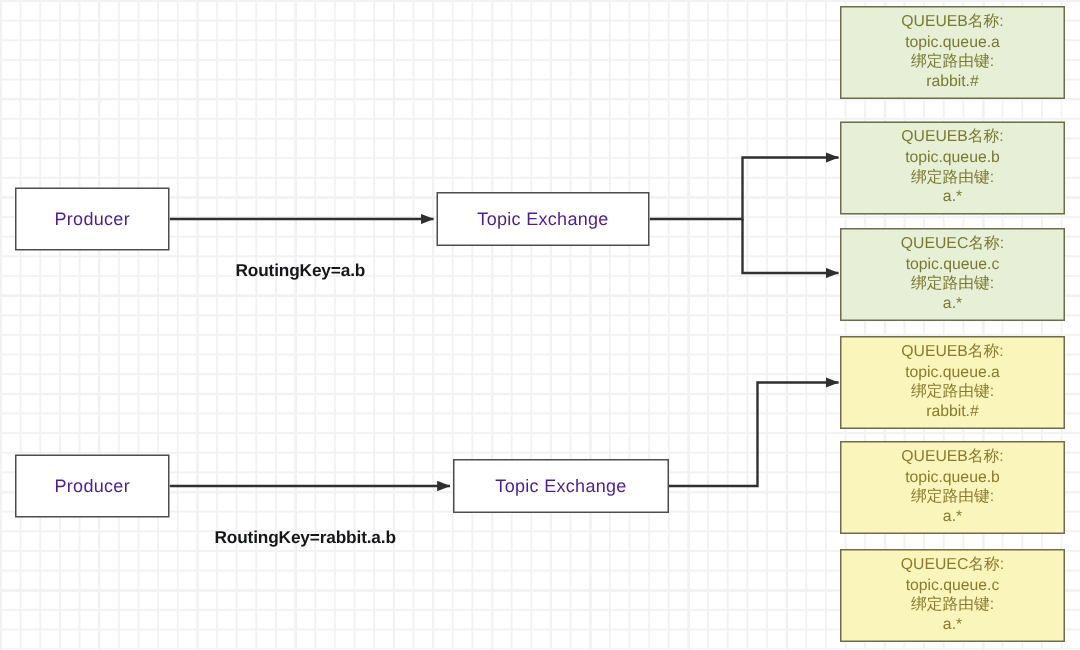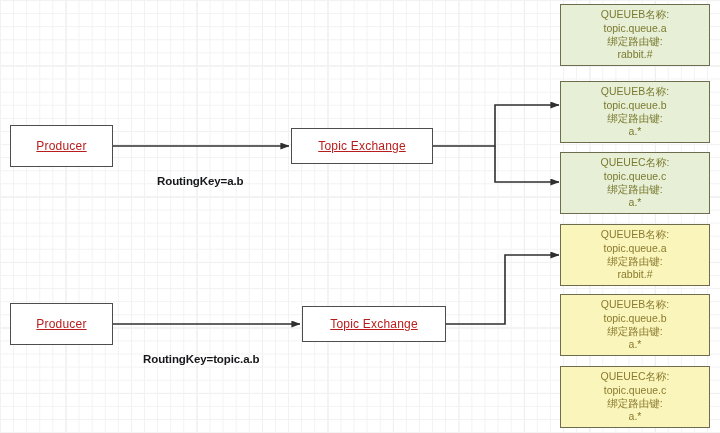--- a/index.html
+++ b/index.html
@@ -37,24 +37,23 @@
     position: absolute;
     box-sizing: border-box;
     display: flex;
     align-items: center;
     justify-content: center;
     text-align: left;
   }
   .plain-box {
     background: #ffffff;
     border: 1px solid #4d4d4d;
-    color: #b91c1c;
+    color: #4c1d95;
     font-size: 12px;
     letter-spacing: .2px;
-    text-decoration: underline;
   }
   .queue-box {
     border: 1px solid #6d6d4e;
     flex-direction: column;
     line-height: 1.28;
     font-size: 10.5px;
     padding: 3px 4px;
   }
   .queue-green {
     background: #e7efd7;
@@ -115,21 +114,21 @@
   <div class="node plain-box" style="left:10px; top:125px; width:103px; height:42px;">
     <span>Producer</span>
   </div>
 
   <div class="node plain-box" style="left:10px; top:303px; width:103px; height:42px;">
     <span>Producer</span>
   </div>
 
   <div class="edge-label" style="left:157px; top:139px;">RoutingKey=a.b</div>
 
-  <div class="edge-label" style="left:143px; top:317px;">RoutingKey=topic.a.b</div>
+  <div class="edge-label" style="left:143px; top:317px;">RoutingKey=rabbit.a.b</div>
 
   <div class="node plain-box" style="left:291px; top:128px; width:142px; height:36px;">
     <span>Topic Exchange</span>
   </div>
 
   <div class="node plain-box" style="left:302px; top:306px; width:144px; height:36px;">
     <span>Topic Exchange</span>
   </div>
 
   <div class="node queue-box queue-green" style="left:560px; top:4px; width:150px; height:62px;">

